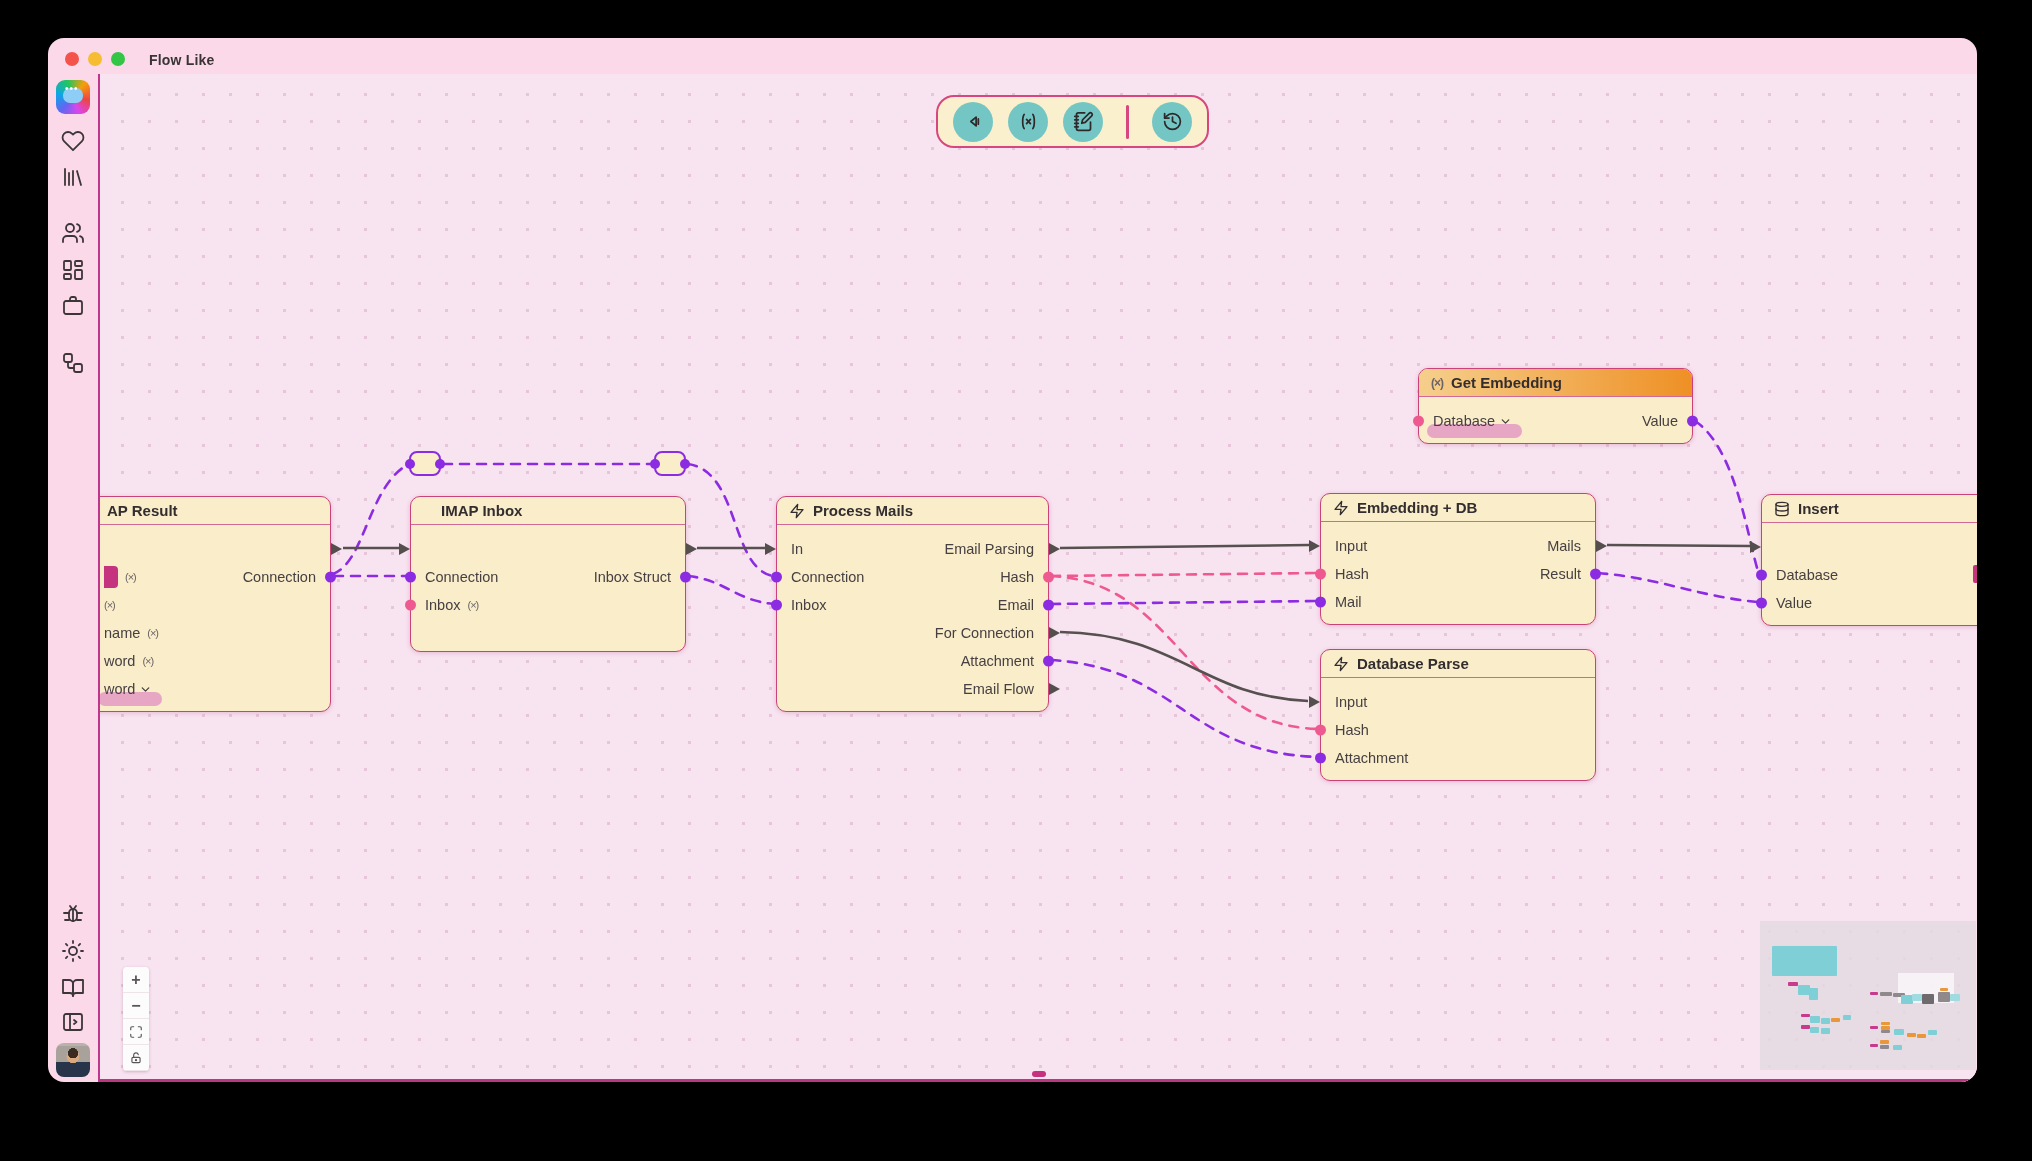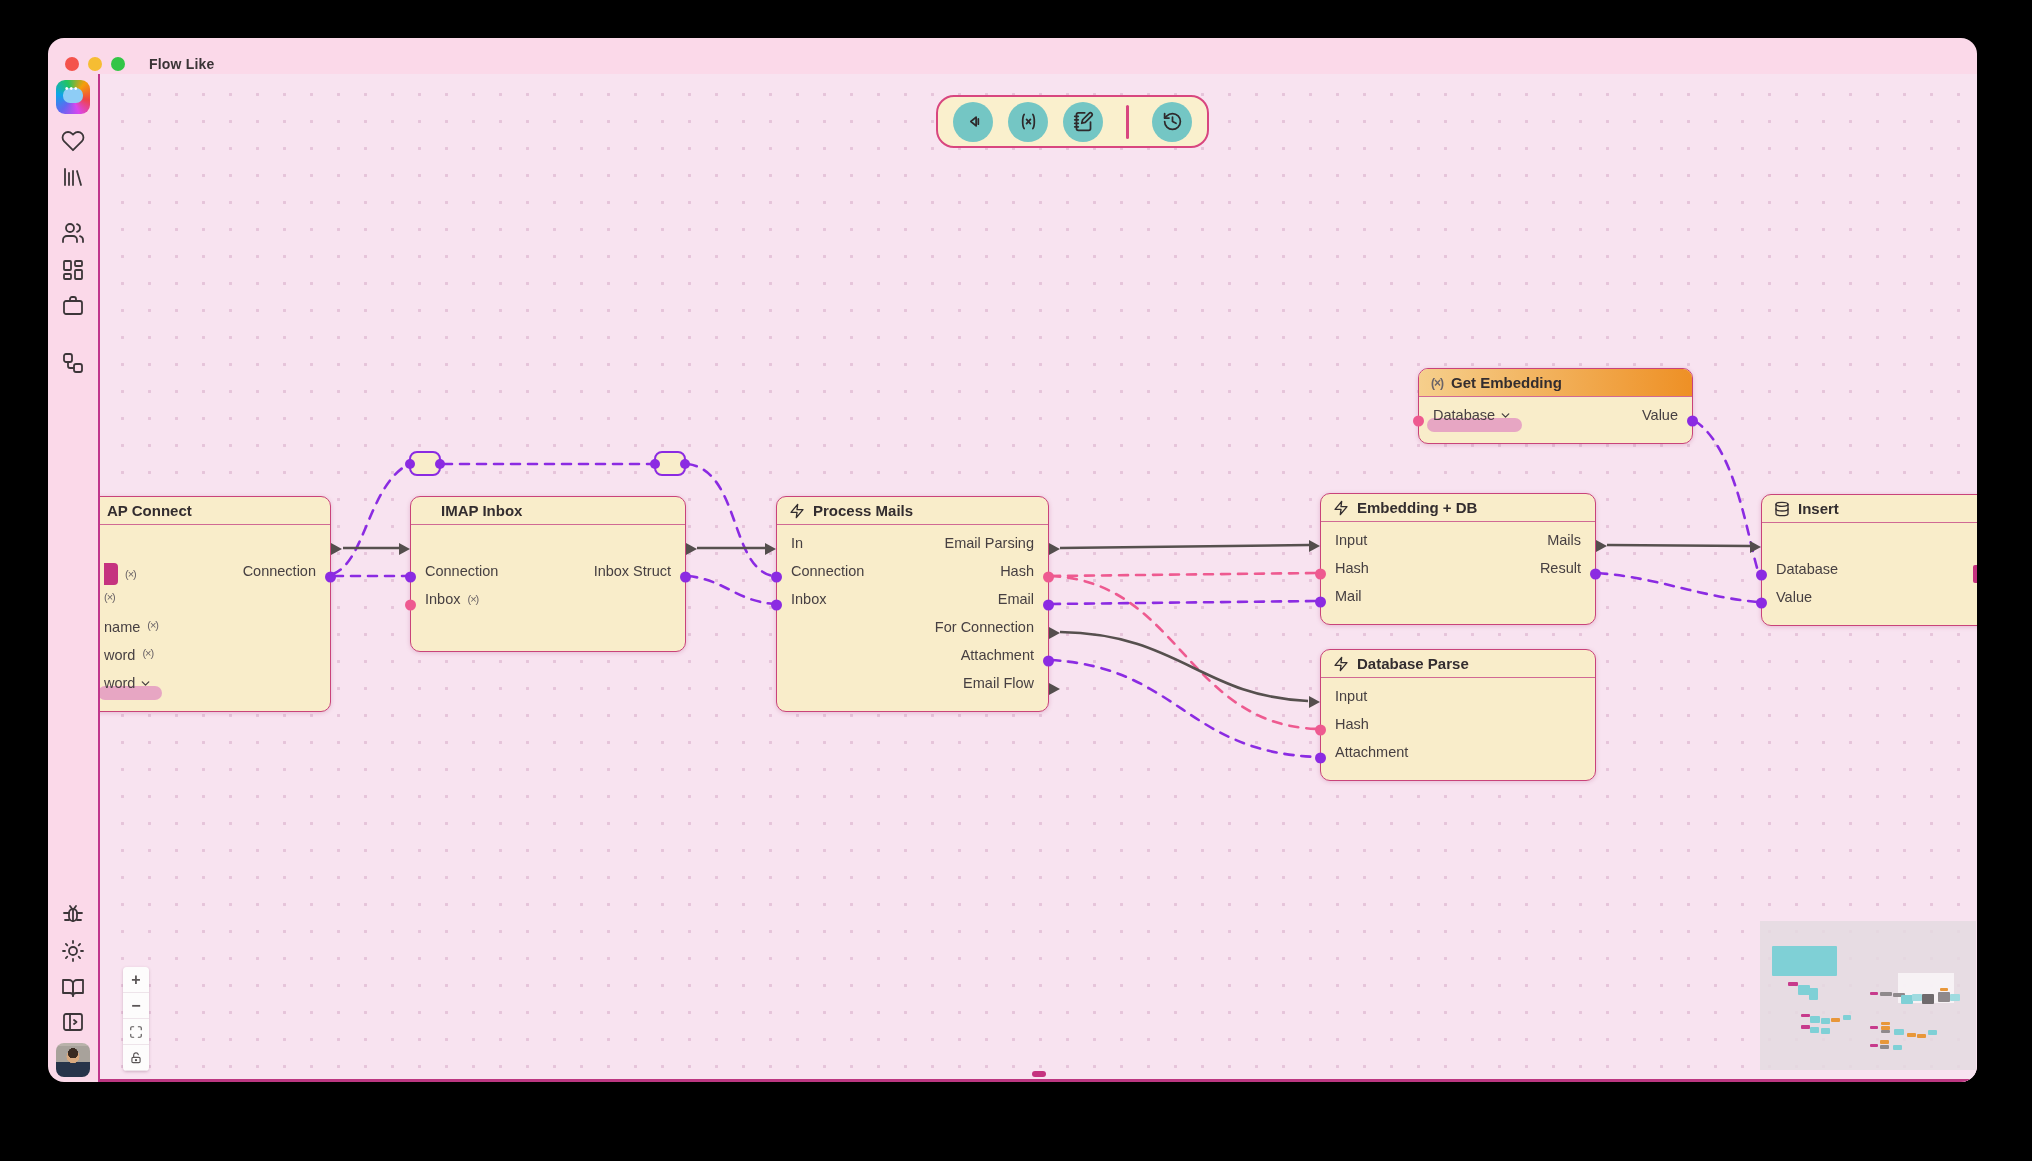--- a/index.html
+++ b/index.html
@@ -3,21 +3,21 @@
 <meta charset="utf-8">
 <style>
   * { margin:0; padding:0; box-sizing:border-box; }
   html,body { width:2032px; height:1161px; background:#000; font-family:"Liberation Sans", sans-serif; overflow:hidden; }
 
   .window { position:absolute; left:48px; top:38px; width:1929px; height:1044px;
             border-radius:16px; background:#fbd9e9; overflow:hidden;
             box-shadow:0 10px 50px rgba(0,0,0,.6); }
 
   
-  .titlebar { position:absolute; left:0; top:8px; right:0; height:36px; display:flex; align-items:center; }
+  .titlebar { position:absolute; left:0; top:14px; right:0; height:36px; display:flex; align-items:flex-start; }
   .lights { display:flex; gap:9px; margin-left:17px; }
   .light { width:14px; height:14px; border-radius:50%; }
   .light.red{ background:#f4534c; } .light.yellow{ background:#f6bd33; } .light.green{ background:#32c546; }
   .win-title { margin-left:24px; font-size:14px; font-weight:700; color:#3a3436; letter-spacing:.2px; }
 
   
   .sidebar { position:absolute; left:0; top:36px; width:50px; bottom:0; }
   .sep { position:absolute; left:49.5px; top:36px; bottom:0; width:2.5px; background:#c0368c; z-index:6; }
   .side-icon { position:absolute; left:13px; width:24px; height:24px; color:#3c3639; }
   .side-icon svg { width:24px; height:24px; stroke:currentColor; fill:none; stroke-width:1.8; stroke-linecap:round; stroke-linejoin:round; }
@@ -45,21 +45,21 @@
 
   
   .node { position:absolute; background:#f9edca; border:1.6px solid #c9437a; border-radius:10px;
           z-index:2; box-shadow:0 1px 4px rgba(170,60,115,.25); }
   .head { height:28px; display:flex; align-items:center; gap:8px; padding:0 12px;
           border-bottom:1.4px solid #d06a94; border-radius:9px 9px 0 0;
           font-size:15px; font-weight:700; color:#332d2f; }
   .head svg { width:16px; height:16px; stroke:#332d2f; fill:none; stroke-width:2; stroke-linecap:round; stroke-linejoin:round; }
   .head-grad { background:linear-gradient(90deg,#f6cf8c 0%,#ee9025 100%); }
   .rows { padding:10px 0; }
-  .row { height:28px; display:flex; align-items:flex-start; position:relative; padding:0 14px;
+  .row { height:28px; display:flex; align-items:center; position:relative; padding:0 14px;
          font-size:14.5px; color:#474042; }
   .row .lft { display:flex; align-items:center; gap:7px; }
   .row .rgt { display:flex; align-items:center; gap:7px; margin-left:auto; }
   .pin-dot { position:absolute; width:11px; height:11px; border-radius:50%; top:50%; transform:translateY(-50%); }
   .pin-dot.pin-in { left:-6px; } .pin-dot.pin-out { right:-6px; }
   .purple { background:#8b2be2; } .pink { background:#ee5a90; }
   .pin-exec { position:absolute; top:50%; transform:translateY(-50%); width:0; height:0;
               border-top:6.5px solid transparent; border-bottom:6.5px solid transparent;
               border-left:11px solid #544e4d; }
   .pin-exec.pin-in { left:-12px; } .pin-exec.pin-out { right:-12px; }
@@ -214,21 +214,21 @@
       <path class="edge-purple" d="M1498,499 C1560,504 1600,523 1658,528"></path>
       <path class="edge-solid" d="M243,474 L299,474"></path>
       <path class="edge-solid" d="M597,474 L665,474"></path>
       <path class="edge-solid" d="M960,474 L1209,471"></path>
       <path class="edge-solid" d="M960,558 C1080,560 1100,622 1208,627"></path>
       <path class="edge-solid" d="M1507,471 L1650,472"></path>
     </svg>
 
     <div class="node" style="left:-78px;top:422px;width:309px;height:216px">
       <div class="head" style="padding-left:84px">
-        <span>AP Connect</span>
+        <span>AP Result</span>
       </div>
       <div class="rows">
         <div class="row">
           <span class="pin-exec pin-out"></span>
         </div>
         <div class="row" style="padding-left:81px">
           <span class="lft">
               <span class="ap-badge"></span>
             <span class="var">(×)</span>
             </span>

